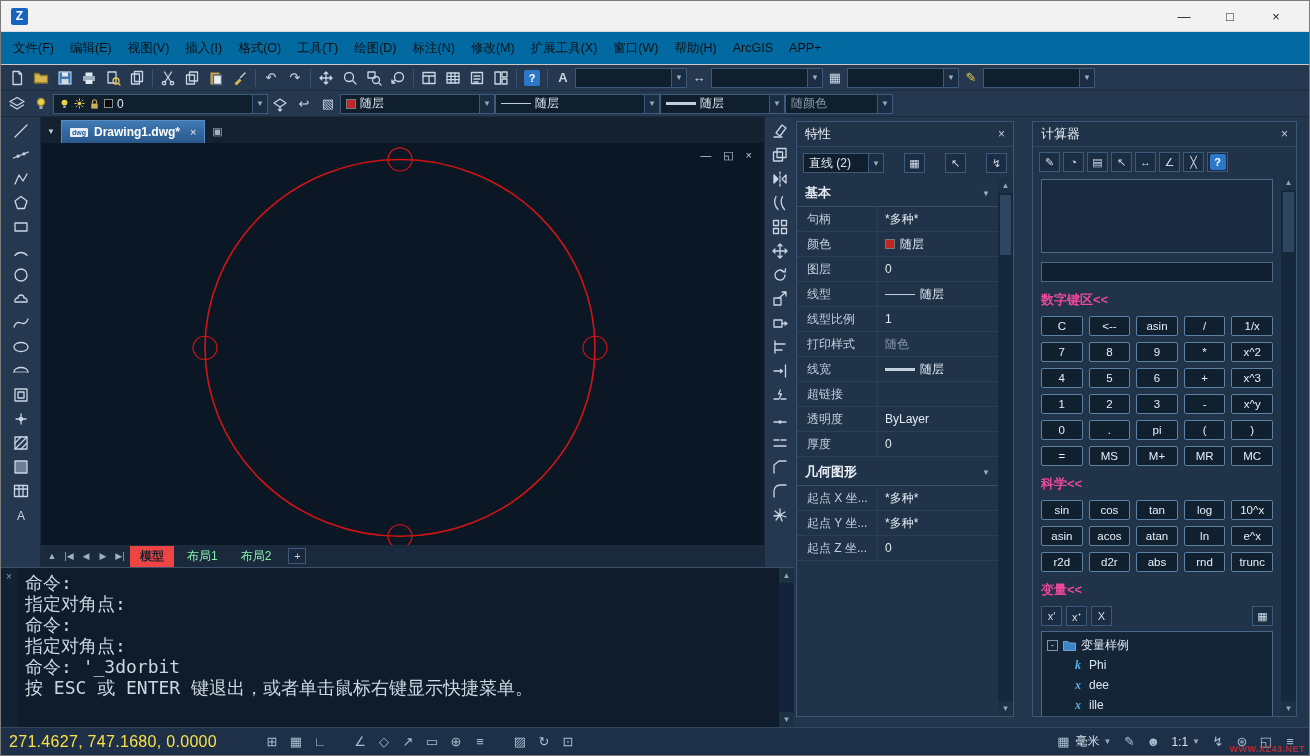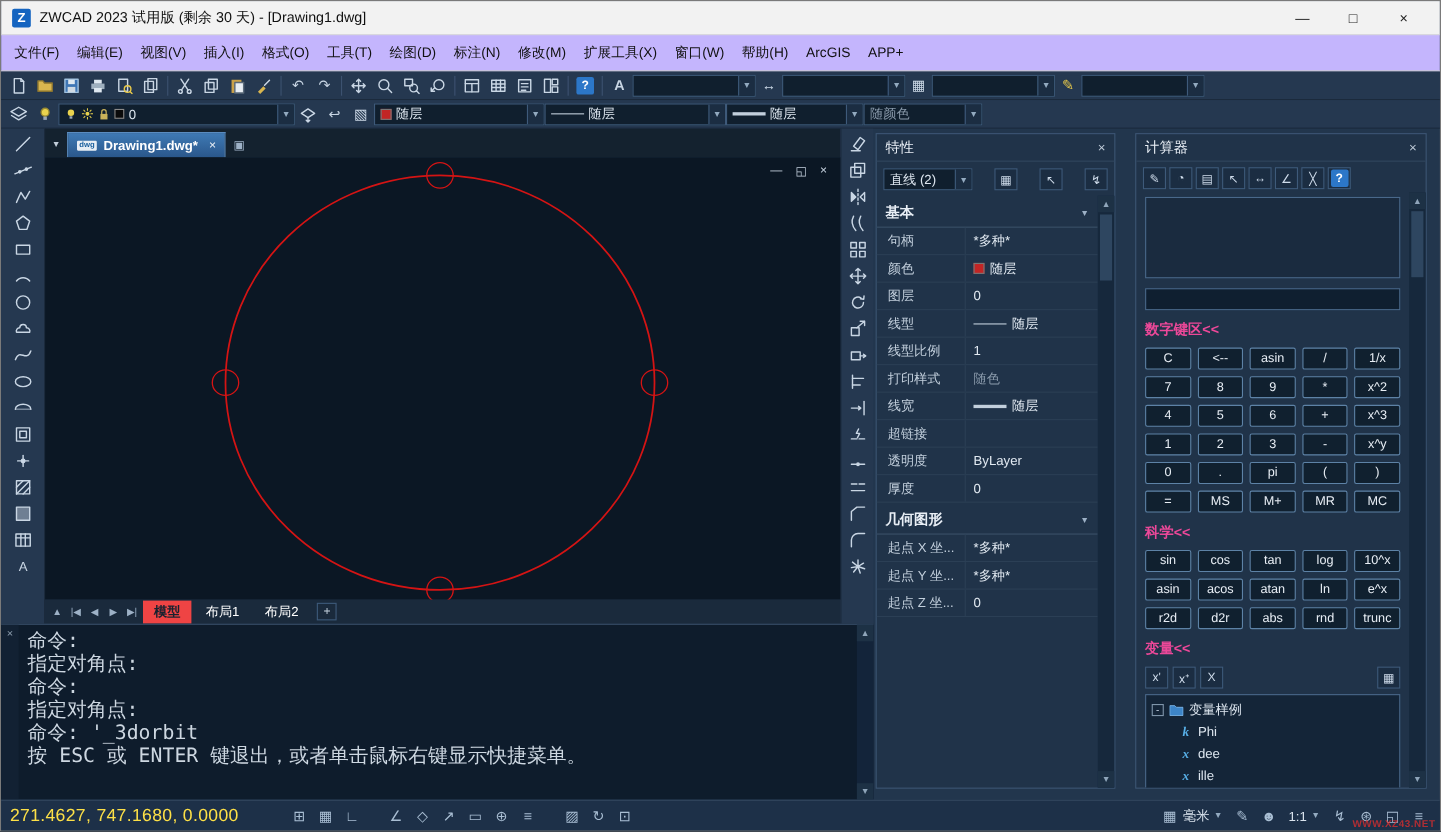--- a/index.html
+++ b/index.html
@@ -5,21 +5,21 @@
 * {margin:0; padding:0; box-sizing:border-box;}
 body {font-family:"Liberation Sans",sans-serif; background:#333;}
 .window {width:1310px; height:756px; display:flex; flex-direction:column; background:#22364d; border:1px solid #7a7a7a; overflow:hidden;}
 
 
 .titlebar {height:30px; background:#f2f2f2; display:flex; align-items:center; padding:0 10px; gap:8px; flex:none;}
 .logo {width:17px; height:17px; background:#1464c0; color:#fff; font-weight:bold; font-size:12px; display:flex; align-items:center; justify-content:center; border-radius:2px; flex:none;}
 .title-text {font-size:13px; color:#111;}
 .win-controls {margin-left:auto; display:flex;}
 .win-btn {width:46px; height:30px; display:flex; align-items:center; justify-content:center; font-size:13px; color:#222;}
-.menubar {height:22px; background:#c4b5fd; border-top:1px solid #dcdcdc; border-bottom:1px solid #c9c9c9; display:flex; align-items:center; padding:16px 4px; flex:none;}
+.menubar {height:22px; background:#0369a1; border-top:1px solid #dcdcdc; border-bottom:1px solid #c9c9c9; display:flex; align-items:center; padding:16px 4px; flex:none;}
 .menu-item {font-size:12.5px; color:#111; padding:2px 8px; white-space:nowrap;}
 
 
 .toolbar {height:26px; background:#253850; display:flex; align-items:center; padding:0 4px; flex:none; border-bottom:1px solid #1b2a3c;}
 .tbtn {width:24px; height:22px; display:flex; align-items:center; justify-content:center; color:#c9d6e4; flex:none;}
 .tbtn svg {width:16px; height:16px; stroke:currentColor; fill:none; stroke-width:1.3; stroke-linecap:round; stroke-linejoin:round;}
 .tsep {width:1px; height:18px; background:#3c5270; margin:0 3px; flex:none;}
 .glyph {font-size:13px; line-height:1;}
 .yellow {color:#e8c94a;}
 .combo {height:20px; background:#101f2e; border:1px solid #3e5a7a; display:flex; align-items:center; font-size:12px; color:#dde6ef; padding-left:5px; gap:4px; flex:none;}
@@ -45,21 +45,21 @@
 .doc-list-btn {width:16px; height:23px; display:flex; align-items:center; justify-content:center; color:#c2cedb; font-size:8px;}
 .doc-tab {height:23px; background:linear-gradient(#3f7ab5,#2a578b); color:#fff; display:flex; align-items:center; gap:6px; padding:0 8px; font-size:12px; font-weight:bold; border:1px solid #5a8cc0; border-bottom:none;}
 .dwg-badge {background:#e8eef5; color:#1a5f9e; font-size:7px; font-weight:bold; padding:1px 2px; border-radius:1px;}
 .doc-tab .tab-close {font-size:11px; font-weight:normal; color:#e8eef5; margin-left:4px;}
 .newdoc-btn {width:20px; height:23px; display:flex; align-items:center; justify-content:center; color:#9db1c6; font-size:11px;}
 .canvas {flex:1; background:#0b1724; position:relative; min-height:0;}
 .canvas svg.draw {width:100%; height:100%; display:block;}
 .canvas-controls {position:absolute; top:6px; right:12px; display:flex; gap:12px; color:#c2cedb; font-size:11px;}
 .layout-bar {height:22px; background:#1a2a3c; display:flex; align-items:center; padding:0 4px; gap:3px; flex:none;}
 .nav-btn {color:#9db1c6; font-size:9px; min-width:14px; text-align:center;}
-.lay-tab {font-size:12px; color:#ffffff; padding:2px 10px;}
+.lay-tab {font-size:12px; color:#86efac; padding:2px 10px;}
 .lay-tab.active {background:#ef4444; color:#16222f; font-weight:bold;}
 .addtab-btn {width:18px; height:16px; border:1px solid #3e5a7a; color:#c2cfdc; font-size:11px; display:flex; align-items:center; justify-content:center; margin-left:4px;}
 
 
 .cmdline {height:160px; background:#0e1c2c; border-top:1px solid #3a506b; display:flex; flex:none;}
 .cmd-gutter {width:16px; background:#122133; color:#8a9bac; font-size:10px; text-align:center; padding-top:3px; flex:none;}
 .cmd-text {flex:1; padding:4px 8px; font-family:"DejaVu Sans Mono",monospace; font-size:18px; color:#cdd7e1; line-height:21px; overflow:hidden;}
 .cmd-scroll {width:15px; background:#13243a; display:flex; flex-direction:column; justify-content:space-between; flex:none;}
 .scroll-arrow {height:15px; background:#1d3145; color:#8fa5ba; font-size:8px; display:flex; align-items:center; justify-content:center;}
 
@@ -111,21 +111,20 @@
 .watermark {position:absolute; right:4px; bottom:1px; color:rgba(225,45,45,.75); font-size:9px; font-weight:bold; letter-spacing:.5px;}
 .spacer {flex:1;}
 </style>
 </head>
 <body>
 
 <div class="window">
 
   <div class="titlebar">
     <span class="logo">Z</span>
-    <span class="title-text">ZWCAD 2023 试用版 (剩余 30 天) - [Drawing1.dwg]</span>
     <span class="win-controls">
       <span class="win-btn">—</span>
       <span class="win-btn">□</span>
       <span class="win-btn">×</span>
     </span>
   </div>
 
   <div class="menubar">
     <span class="menu-item">文件(F)</span>
     <span class="menu-item">编辑(E)</span>

